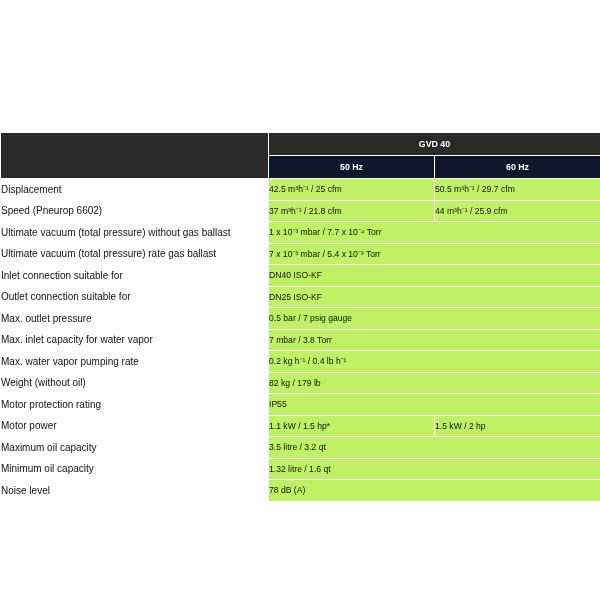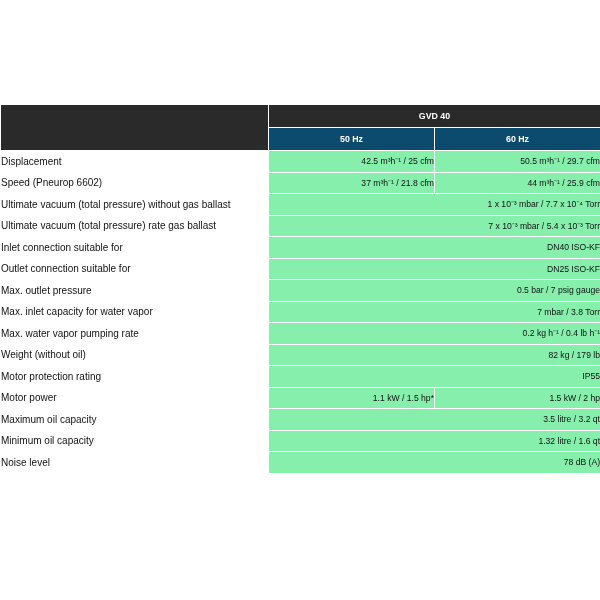--- a/index.html
+++ b/index.html
@@ -12,21 +12,21 @@
   }
   .page {
     position: relative;
     width: 600px;
     height: 600px;
     background: #ffffff;
   }
   .spec-table {
     position: absolute;
     left: 0;
-    top: 104px;
+    top: 132px;
     width: 600px;
     border-collapse: collapse;
     table-layout: fixed;
     font-size: 8.6px;
     color: #1a1a1a;
   }
   .spec-table col.c-label { width: 268px; }
   .spec-table col.c-50 { width: 166px; }
   .spec-table col.c-60 { width: 166px; }
 
@@ -43,21 +43,21 @@
   .hdr-model {
     background: #2a2a2a;
     color: #ffffff;
     font-weight: bold;
     text-align: center;
     height: 22px;
     font-size: 8.8px;
     border: none;
   }
   .hdr-freq {
-    background: #0c4a6e;
+    background: #0f172a;
     color: #ffffff;
     font-weight: bold;
     text-align: center;
     height: 22px;
     font-size: 8.8px;
     border: none;
     border-top: 1px solid #6d6d6d;
   }
   .hdr-freq.left-div { border-left: 1px solid #6d6d6d; }
 
@@ -68,22 +68,22 @@
     height: 20.5px;
     font-size: 10px;
     color: #111111;
     white-space: nowrap;
     border-right: 1px solid #ffffff;
     border-bottom: 1px solid #ffffff;
     border-top: none;
     border-left: none;
   }
   .row-val {
-    background: #86efac;
-    text-align: right;
+    background: #bef264;
+    text-align: left;
     height: 20.5px;
     font-size: 8.6px;
     color: #111111;
     border: none;
     border-bottom: 1px solid #ffffff;
   }
   .row-val.sep { border-left: 1px solid #ffffff; }
 </style>
 </head>
 <body>

